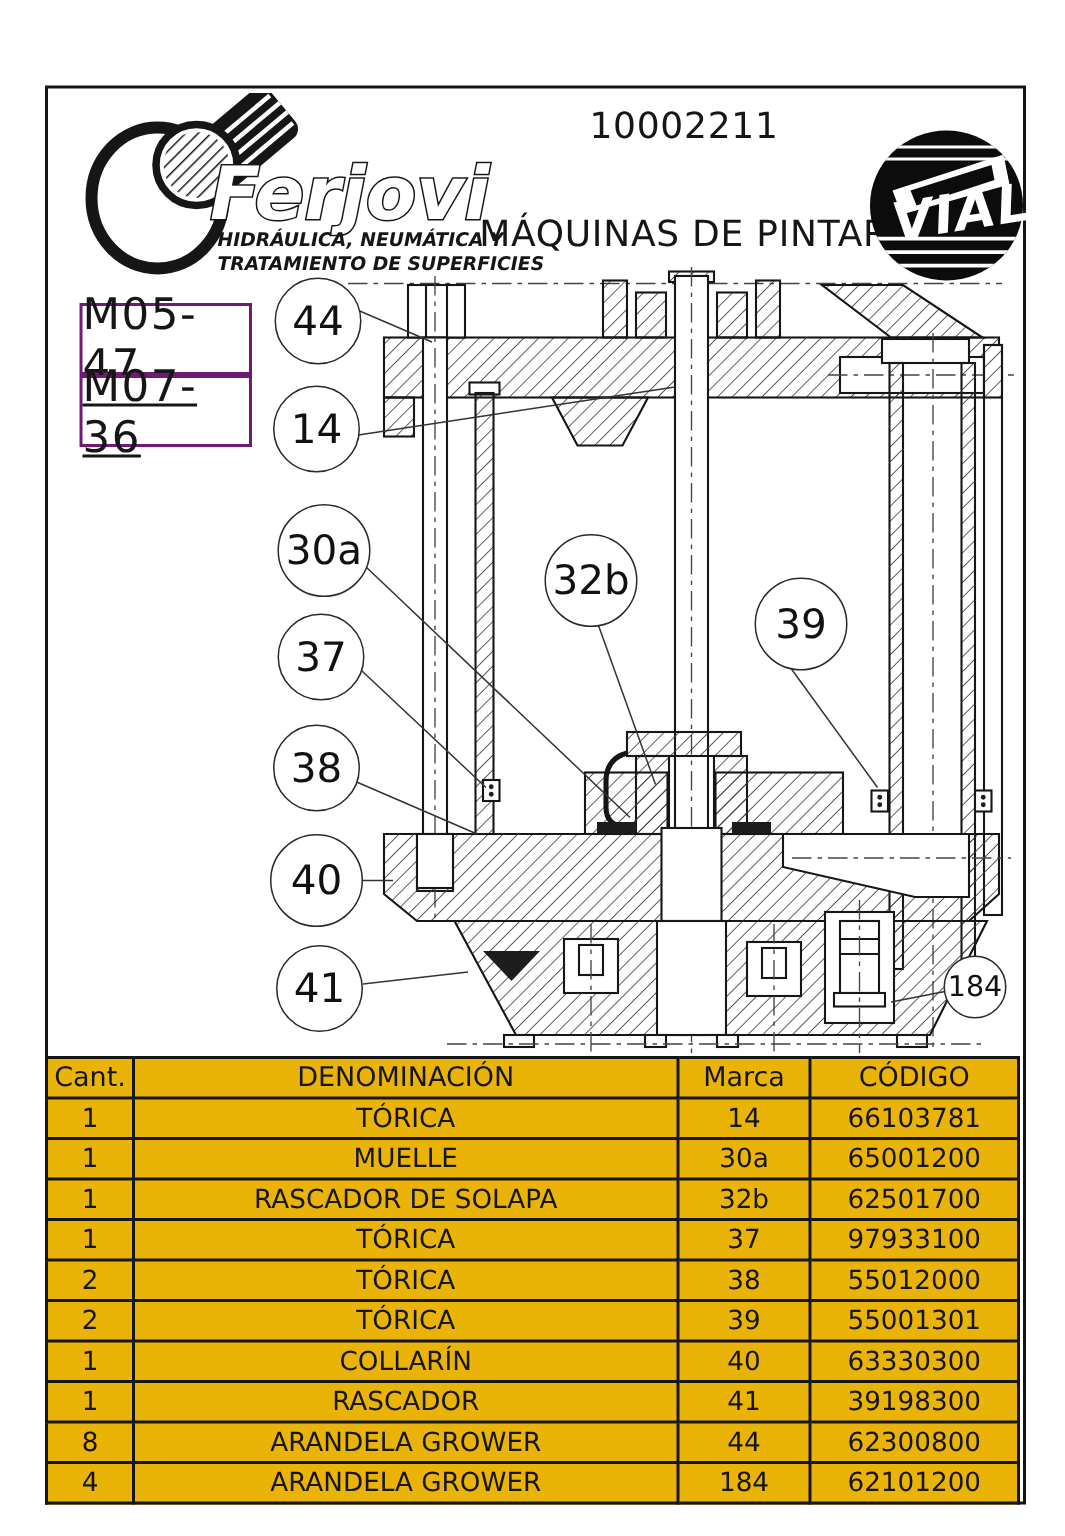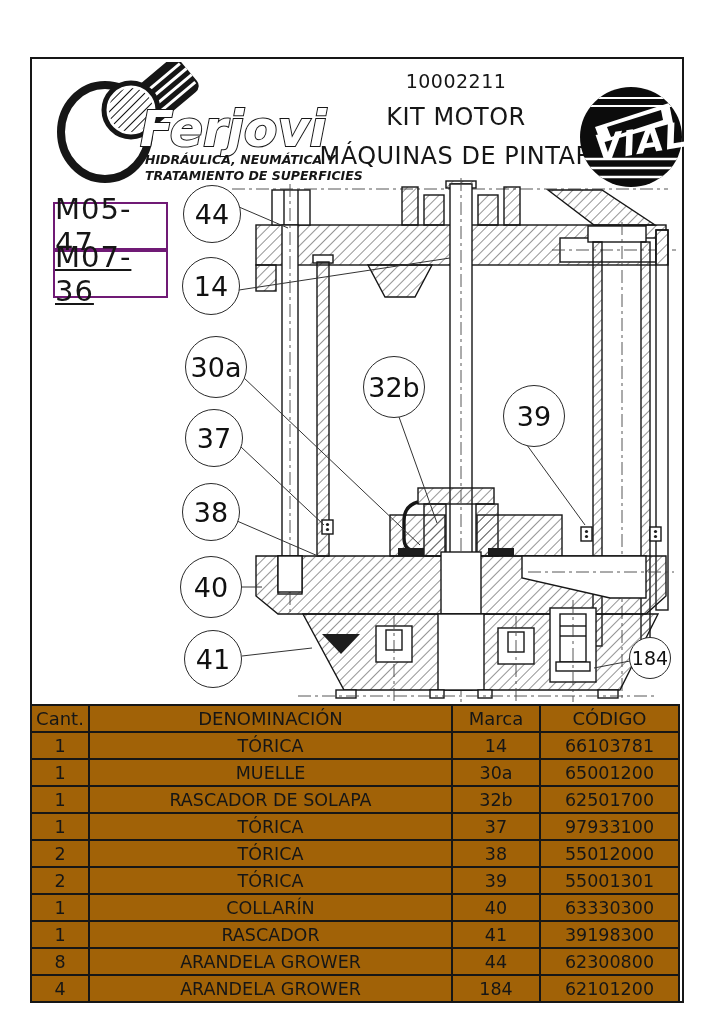--- a/index.html
+++ b/index.html
@@ -12,21 +12,21 @@
     position:absolute;left:30px;top:57px;width:654px;height:946px;
     border:2px solid #161616;box-sizing:border-box;background:#fff;
   }
   
   .logo-svg{position:absolute;left:48px;top:62px;width:330px;height:122px;}
   .title-block{
     position:absolute;left:300px;top:70px;width:312px;height:100px;
     display:flex;flex-direction:column;align-items:center;justify-content:space-between;
     text-align:center;letter-spacing:.5px;
   }
-  .title-code{font-size:19px;}
+  .title-code{font-size:24px;}
   .title-l1{font-size:24px;}
   .title-l2{font-size:24px;}
   .badge-svg{position:absolute;left:577px;top:85px;width:108px;height:104px;}
   
   .refbox{
     position:absolute;left:53px;width:115px;height:48px;box-sizing:border-box;
     border:2px solid #701a75;display:flex;align-items:center;justify-content:center;
     font-size:29px;letter-spacing:1px;background:#fff;
   }
   #ref1{top:202px;}
@@ -35,21 +35,21 @@
   .drawing-svg{position:absolute;left:0;top:0;width:710px;height:1024px;}
   .balloon{
     position:absolute;border:1.6px solid #2a2a2a;border-radius:50%;
     background:#fff;display:flex;align-items:center;justify-content:center;
     font-size:27px;color:#111;box-sizing:border-box;
   }
   .balloon.small{font-size:19px;}
   
   .parts{
     position:absolute;left:30px;top:704px;width:536px;
-    border-collapse:collapse;table-layout:fixed;background:#a16207;
+    border-collapse:collapse;table-layout:fixed;background:#eab308;
   }
   .parts th,.parts td{
     border:2px solid #161616;height:25px;padding:0 2px;
     text-align:center;font-weight:normal;font-size:17.5px;
     white-space:nowrap;overflow:hidden;
   }
   .parts th{font-size:18px;}
   .col-cant{width:58px;}
   .col-den{width:363px;}
   .col-marca{width:88px;}
@@ -78,21 +78,20 @@
     <circle cx="83" cy="48" r="27" fill="#fff" stroke="#161616" stroke-width="5"></circle>
     <circle cx="83" cy="48" r="22" fill="url(#lh)"></circle>
   </g>
   <text x="92" y="84" font-size="49" font-style="italic" font-weight="bold" fill="#ffffff" stroke="#161616" stroke-width="2" paint-order="stroke">Ferjovi</text>
   <text x="97" y="102" font-size="12.5" font-style="italic" font-weight="bold" fill="#161616">HIDRÁULICA, NEUMÁTICA Y</text>
   <text x="97" y="118" font-size="12.5" font-style="italic" font-weight="bold" fill="#161616">TRATAMIENTO DE SUPERFICIES</text>
 </svg>
 
 <div class="title-block">
   <div class="title-code">10002211</div>
-  <div class="title-l1">KIT MOTOR</div>
   <div class="title-l2">MÁQUINAS DE PINTAR</div>
 </div>
 
 <svg class="badge-svg" viewBox="0 0 108 104">
   <defs>
       <clipPath id="bc">
         <ellipse cx="54" cy="52" rx="51" ry="50"></ellipse>
       </clipPath>
     </defs>
   <ellipse cx="54" cy="52" rx="51" ry="50" fill="#0c0c0c"></ellipse>

